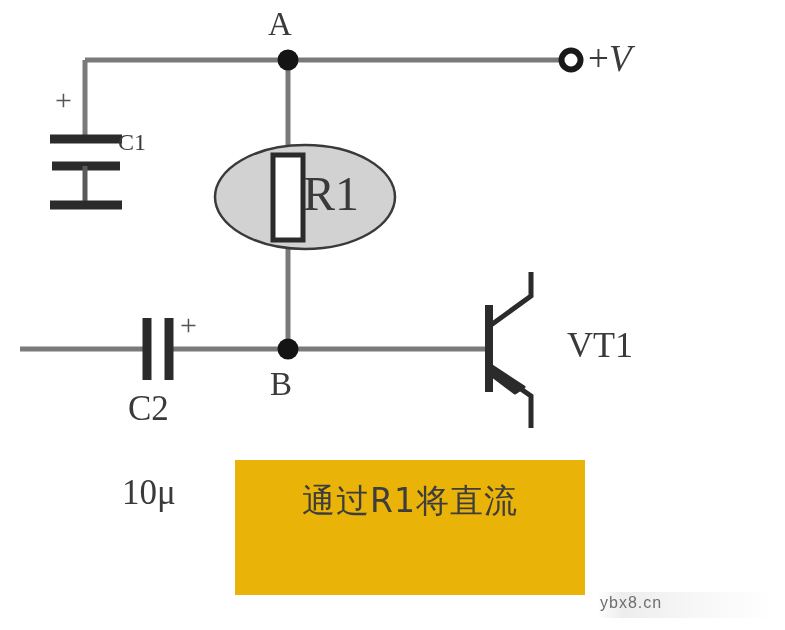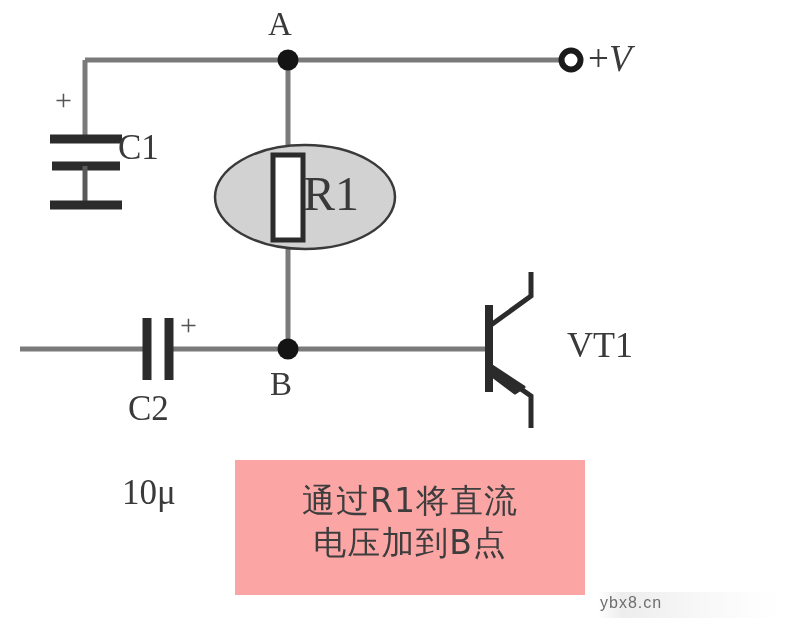--- a/index.html
+++ b/index.html
@@ -30,35 +30,35 @@
     color: #3a3a3a;
     font-family: "Liberation Serif", "DejaVu Serif", serif;
     white-space: nowrap;
     line-height: 1;
     user-select: none;
   }
   #label-A      { left: 268px; top: 8px;   font-size: 33px; }
   #label-B      { left: 270px; top: 368px; font-size: 33px; }
   #label-plusV  { left: 588px; top: 40px;  font-size: 37px; }
   #label-plusV .ital { font-style: italic; }
-  #label-C1     { left: 118px; top: 130px; font-size: 35px; }
+  #label-C1     { left: 118px; top: 130px; font-size: 24px; }
   #label-R1     { left: 303px; top: 170px; font-size: 48px; }
   #label-C2     { left: 128px; top: 391px; font-size: 35px; }
   #label-C2val  { left: 122px; top: 436px; font-size: 35px; margin-top: 39px; }
   #label-VT1    { left: 537px; top: 327px; font-size: 36px; margin-left: 30px; }
   #plus-c1      { left: 55px;  top: 85px;  font-size: 30px; color:#555; }
   #plus-c2      { left: 180px; top: 310px; font-size: 30px; color:#555; }
 
   #caption-box {
     position: absolute;
     left: 235px;
     top: 460px;
     width: 350px;
     height: 135px;
-    background: #fca5a5;
+    background: #eab308;
   }
   #caption-inner {
     position: absolute;
     left: 0;
     top: 20px;
     width: 350px;
     text-align: center;
     color: #3d3d3d;
     font-family: "DejaVu Sans", "Liberation Sans", sans-serif;
     font-size: 33px;
@@ -159,20 +159,19 @@
 
   <div class="txt" id="plus-c2">+</div>
   <div class="txt" id="label-C2">C2</div>
   <div class="txt" id="label-C2val">10μ</div>
 
   <div class="txt" id="label-VT1">VT1</div>
 
   <div id="caption-box">
     <div id="caption-inner">
       <div>通过R1将直流</div>
-      <div>电压加到B点</div>
     </div>
   </div>
 
   <div id="watermark-smudge"></div>
   <div id="watermark">ybx8.cn</div>
 
 </div>
 
 </body></html>

